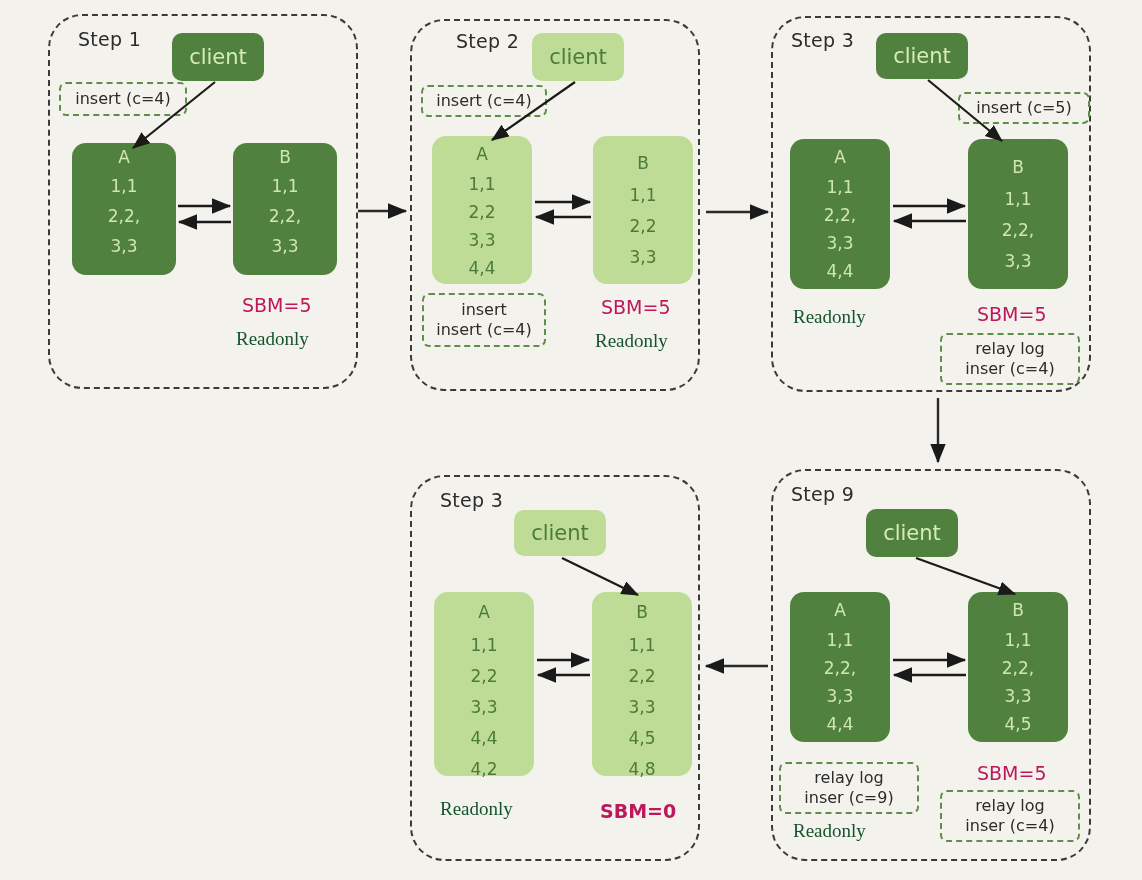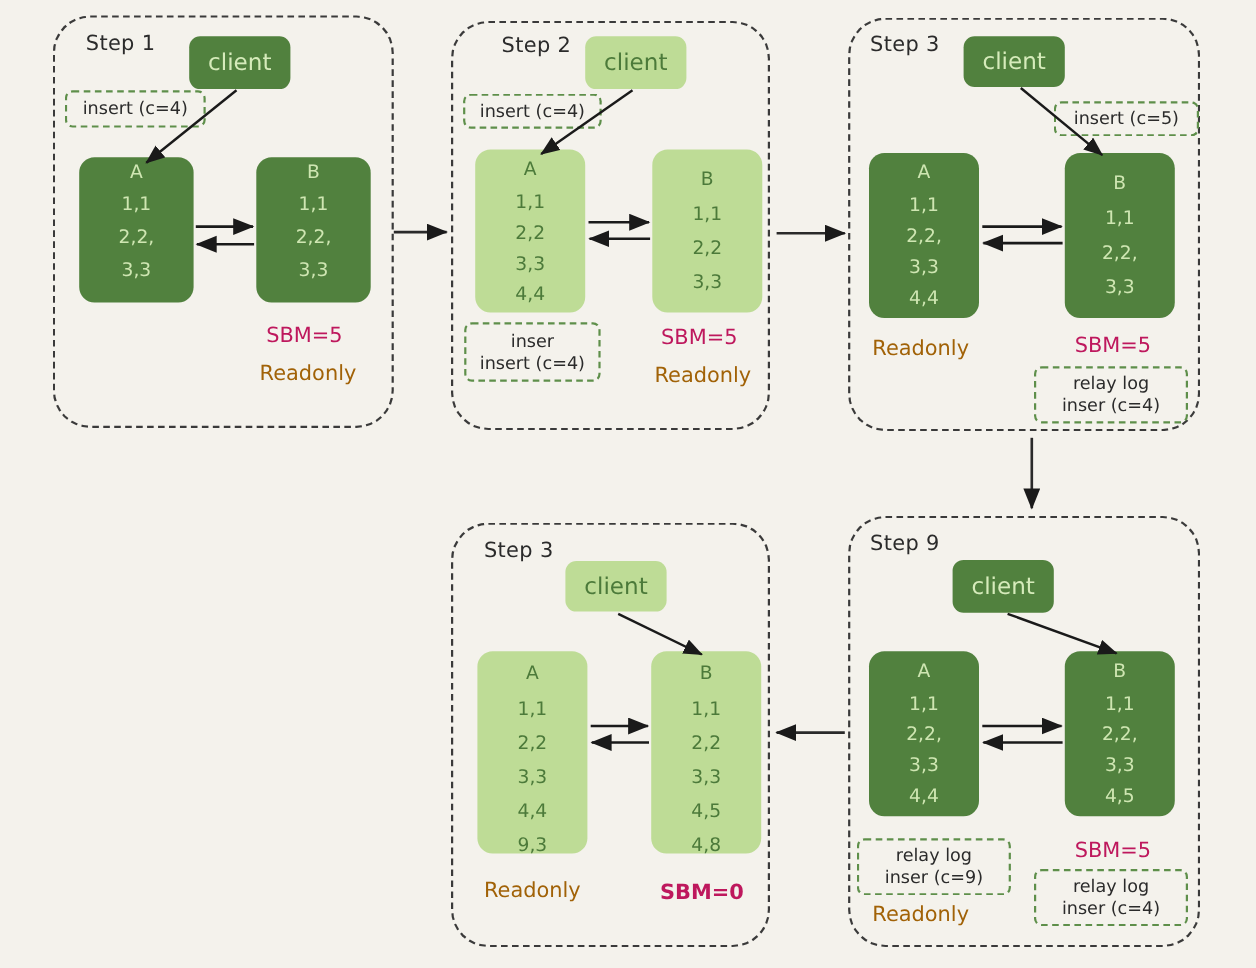--- a/index.html
+++ b/index.html
@@ -79,21 +79,21 @@
     line-height: 1.22;
     white-space: nowrap;
     padding: 2px 6px;
   }
   .plain-label {
     position: absolute;
     font-size: 19px;
     color: #be185d;
     white-space: nowrap;
   }
-  .plain-label.readonly { color: #a16207; }
+  .plain-label.readonly { color: #14532d; font-family: Liberation Serif, serif; }
 
   svg.arrows {
     position: absolute;
     left: 0; top: 0;
     width: 1142px;
     height: 880px;
     pointer-events: none;
   }
 </style>
 </head>
@@ -145,21 +145,21 @@
   </div>
 
   <div class="node light" style="left:593px; top:136px; width:100px; height:148px;">
     <span class="row title" style="margin-top:13px;">B</span>
     <span class="row" style="margin-top:13px;">1,1</span>
     <span class="row" style="margin-top:14px;">2,2</span>
     <span class="row" style="margin-top:14px;">3,3</span>
   </div>
 
   <div class="tag" style="left:422px; top:293px; width:124px; height:54px;">
-    <span>inser</span>
+    <span>insert</span>
     <span>insert (c=4)</span>
   </div>
 
   <div class="plain-label" style="left:601px; top:296px;">SBM=5</div>
   <div class="plain-label readonly" style="left:595px; top:330px;">Readonly</div>
 
   <div class="step-panel" style="left:771px; top:16px; width:320px; height:376px;"></div>
   <div class="step-title" style="left:791px; top:29px;">Step 3</div>
 
   <div class="client-box dark" style="left:876px; top:33px; width:92px; height:46px;">client</div>
@@ -230,21 +230,21 @@
   <div class="step-title" style="left:440px; top:489px;">Step 3</div>
 
   <div class="client-box light" style="left:514px; top:510px; width:92px; height:46px;">client</div>
 
   <div class="node light" style="left:434px; top:592px; width:100px; height:184px;">
     <span class="row title" style="margin-top:6px;">A</span>
     <span class="row" style="margin-top:14px;">1,1</span>
     <span class="row" style="margin-top:14px;">2,2</span>
     <span class="row" style="margin-top:14px;">3,3</span>
     <span class="row" style="margin-top:14px;">4,4</span>
-    <span class="row" style="margin-top:14px;">9,3</span>
+    <span class="row" style="margin-top:14px;">4,2</span>
   </div>
 
   <div class="node light" style="left:592px; top:592px; width:100px; height:184px;">
     <span class="row title" style="margin-top:6px;">B</span>
     <span class="row" style="margin-top:14px;">1,1</span>
     <span class="row" style="margin-top:14px;">2,2</span>
     <span class="row" style="margin-top:14px;">3,3</span>
     <span class="row" style="margin-top:14px;">4,5</span>
     <span class="row" style="margin-top:14px;">4,8</span>
   </div>

